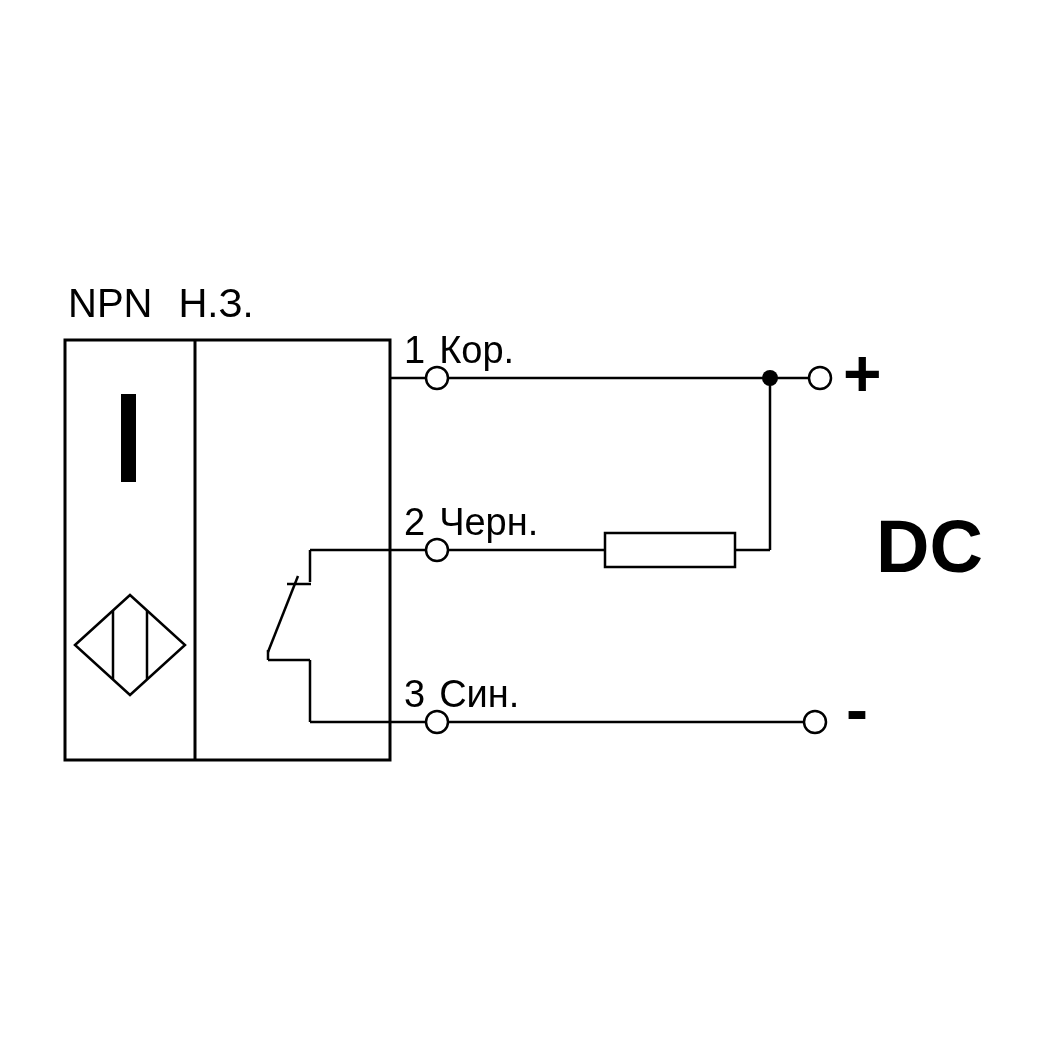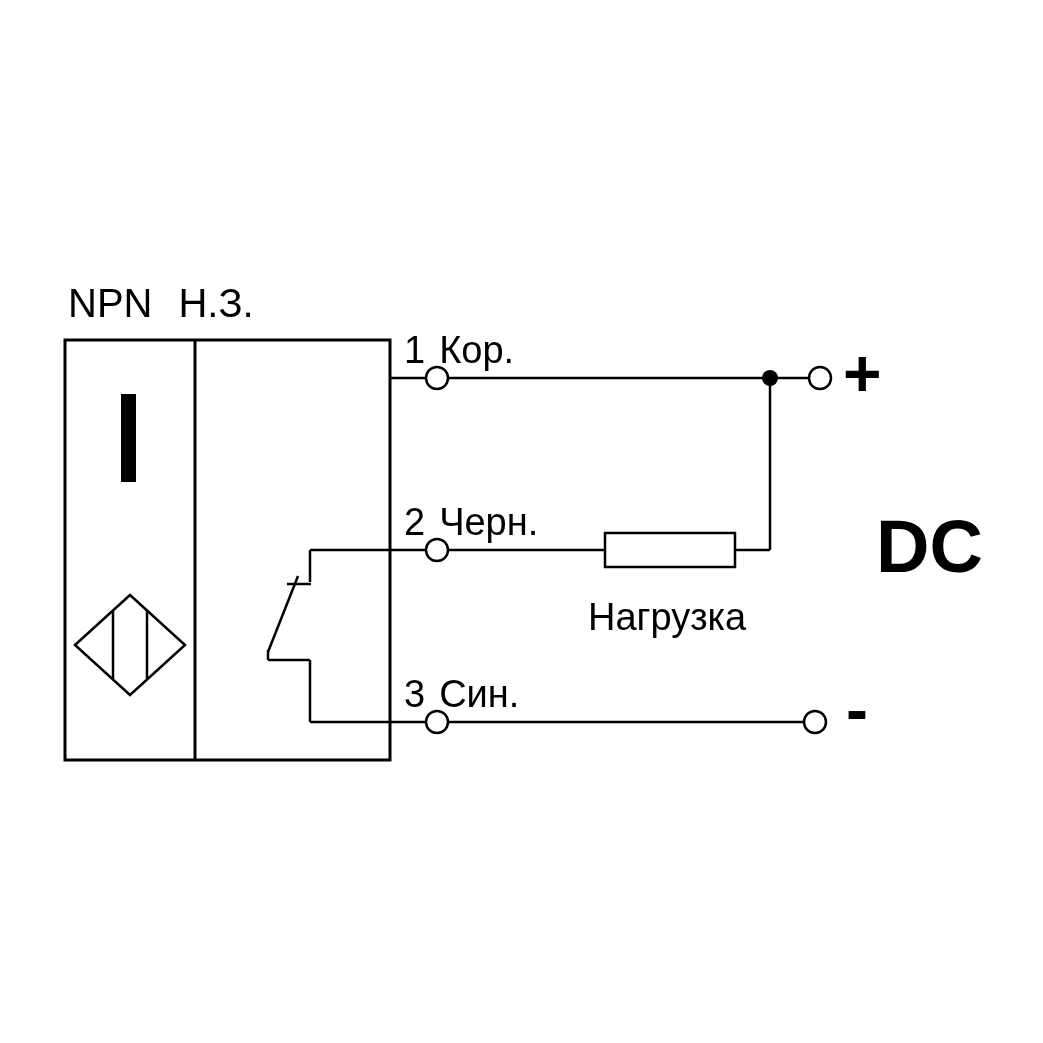--- a/index.html
+++ b/index.html
@@ -133,19 +133,18 @@
   </div>
   <div class="label pin-label pin-2">
     <span>2</span>
     <span>Черн.</span>
   </div>
   <div class="label pin-label pin-3">
     <span>3</span>
     <span>Син.</span>
   </div>
 
-  <div class="label load-label">Нагрузка</div>
 
   <div class="label dc-label">DC</div>
   <div class="label plus-label">+</div>
   <div class="label minus-label">-</div>
 
 </div>
 
 </body></html>

